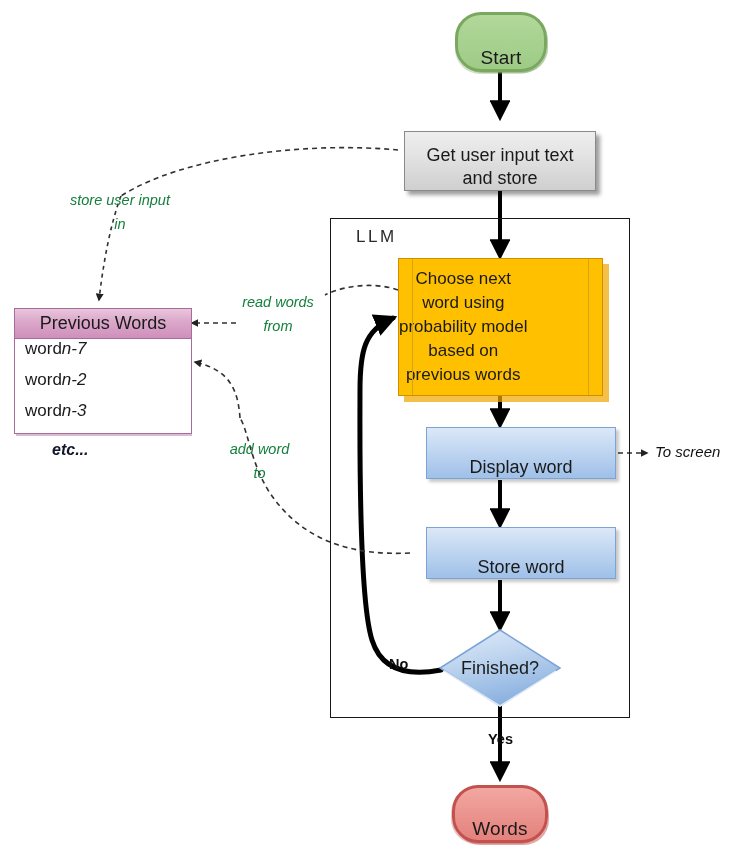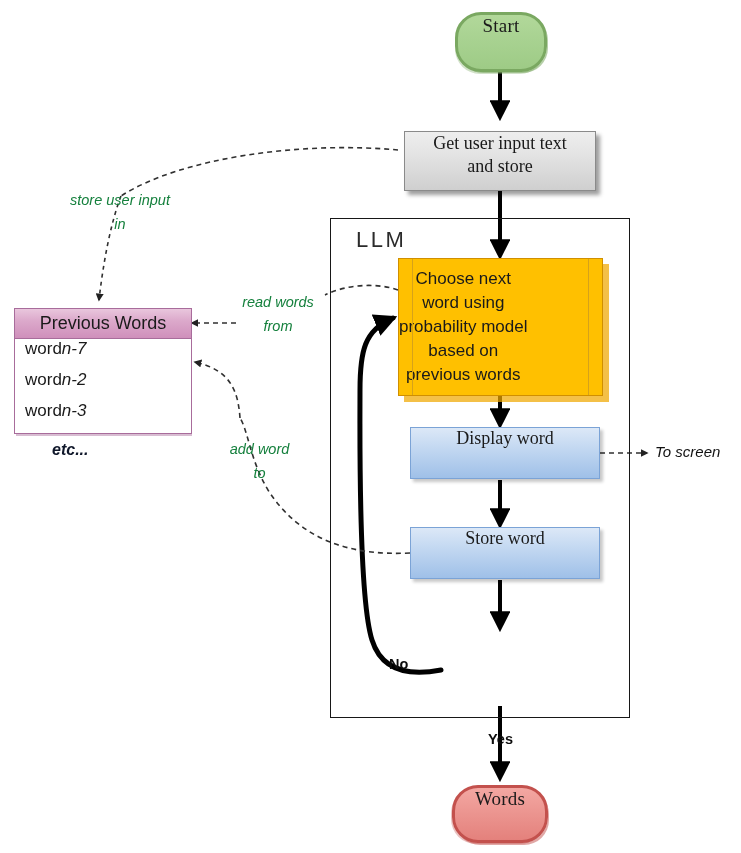--- a/index.html
+++ b/index.html
@@ -22,25 +22,24 @@
     left: 0;
     top: 0;
     width: 741px;
     height: 853px;
     pointer-events: none;
   }
   .node {
     position: absolute;
     box-sizing: border-box;
     display: flex;
-    align-items: flex-start;
+    align-items: flex-end;
     justify-content: center;
     text-align: center;
     color: #1a1a1a;
-    font-family: Liberation Serif, serif;
   }
 
   
   .terminator {
     border-radius: 26px;
     font-size: 19px;
     letter-spacing: .2px;
   }
   .term-start {
     background: linear-gradient(180deg,#b2d89a 0%, #a8d291 45%, #9ecb86 100%);
@@ -102,20 +101,21 @@
   }
   .orange-bar.left { left: 13px; }
   .orange-bar.right { right: 13px; }
 
   
   .box-blue {
     background: linear-gradient(180deg,#dce8f7 0%, #c6daf2 35%, #9fc0e8 100%);
     border: 1px solid #7ba3d6;
     font-size: 18px;
     box-shadow: 3px 3px 3px rgba(0,0,0,.22);
+    margin-left: 16px;
   }
 
   
   .diamond-wrap { position: absolute; }
   .diamond-shape {
     position: absolute;
     left: 0; top: 0;
     width: 100%; height: 100%;
   }
   .diamond-label {
@@ -161,21 +161,21 @@
 
   
   .llm-container {
     position: absolute;
     box-sizing: border-box;
     border: 1.5px solid #171717;
     background: transparent;
   }
   .llm-label {
     position: absolute;
-    font-size: 22px;
+    font-size: 17px;
     letter-spacing: 2.5px;
     color: #2b2b2b;
   }
 
   
   .anno {
     position: absolute;
     font-style: italic;
     font-size: 14.5px;
     line-height: 24px;
@@ -279,20 +279,29 @@
   </div>
 
   <div class="node box-blue" style="left:410px; top:427px; width:190px; height:52px;">
     <span>Display word</span>
   </div>
 
   <div class="node box-blue" style="left:410px; top:527px; width:190px; height:52px;">
     <span>Store word</span>
   </div>
 
+  <div class="diamond-wrap" style="left:438px; top:628px; width:124px; height:80px;">
+    <svg class="diamond-shape" viewBox="0 0 124 80" preserveAspectRatio="none">
+      <polygon points="62,2 122,40 62,78 2,40" fill="url(#diamondGrad)" stroke="#7ba3d6" stroke-width="1.5"></polygon>
+      <polyline points="118,43 62,78 6,43" fill="none" stroke="#ffffff" stroke-width="1.6" opacity=".75"></polyline>
+    </svg>
+    <div class="diamond-label">
+      <span>Finished?</span>
+    </div>
+  </div>
 
   <div class="node terminator term-stop" style="left:452px; top:785px; width:96px; height:58px;">
     <span>Words</span>
   </div>
 
   <div class="table-wrap" style="left:14px; top:308px; width:178px; height:126px;">
     <div class="table-header">
       <span>Previous Words</span>
     </div>
     <div class="table-row">

